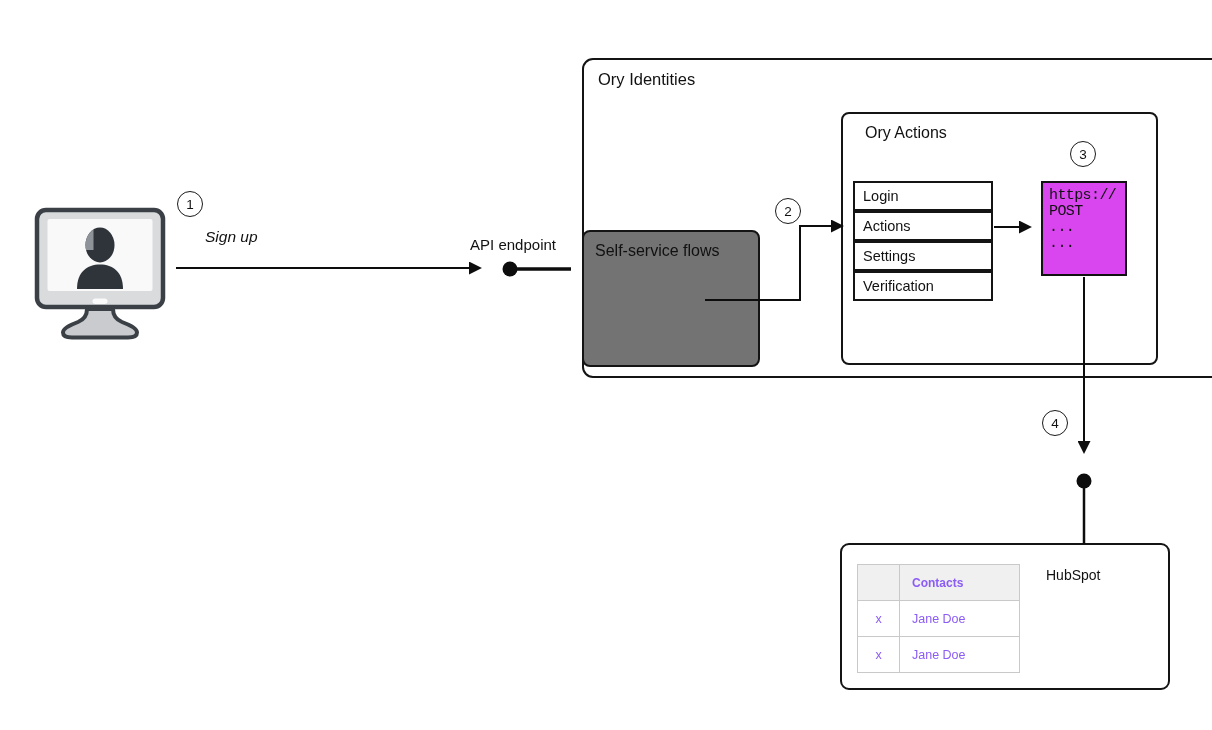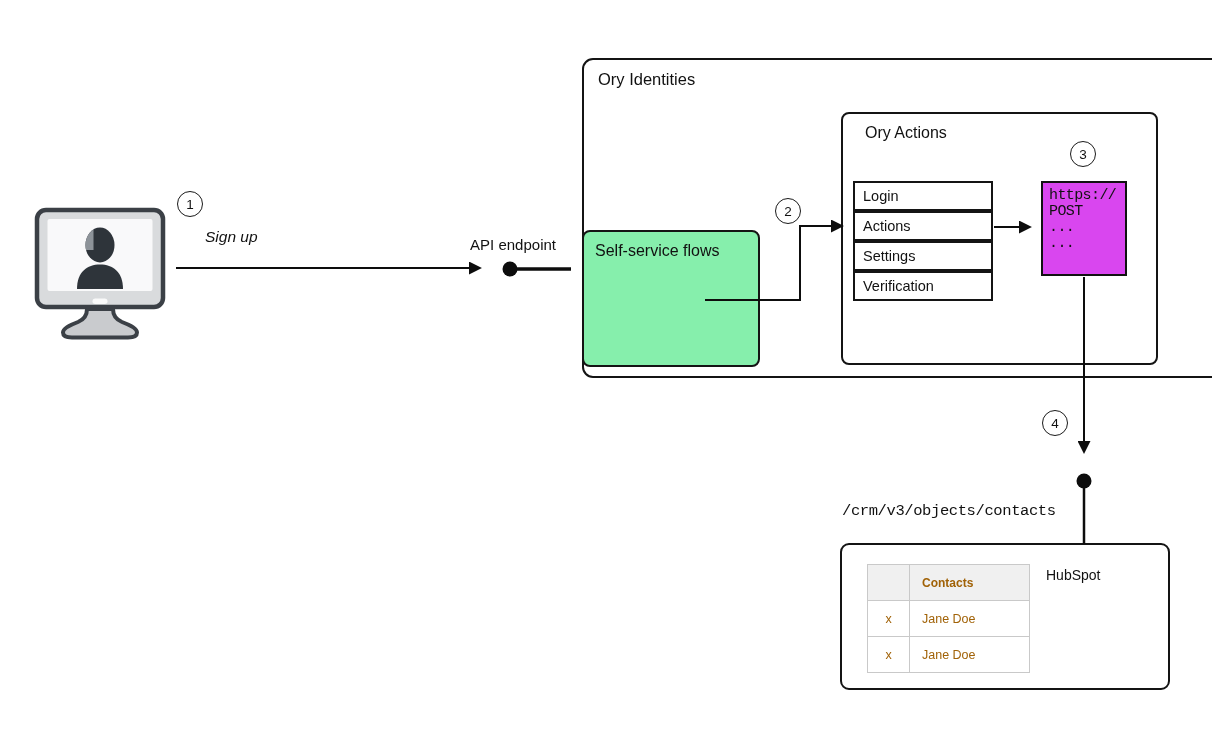--- a/index.html
+++ b/index.html
@@ -6,21 +6,21 @@
   .canvas{
     position:relative;width:1212px;height:730px;background:#ffffff;
     font-family:"Liberation Sans",sans-serif;color:#111;overflow:hidden;
   }
   .abs{position:absolute;}
   
   #connectors{position:absolute;left:0;top:0;width:1212px;height:730px;pointer-events:none;z-index:5;}
   
   .box{position:absolute;border:2px solid #141414;background:transparent;box-sizing:border-box;}
   #ory-identities{left:570px;top:58px;width:725px;height:320px;border-radius:11px;margin-left:12px;}
-  #self-service{left:582px;top:230px;width:178px;height:137px;border-radius:8px;background:#86efac;}
+  #self-service{left:582px;top:230px;width:178px;height:137px;border-radius:8px;background:#737373;}
   #ory-actions{left:841px;top:112px;width:317px;height:253px;border-radius:8px;}
   #hubspot{left:840px;top:543px;width:330px;height:147px;border-radius:9px;background:#fff;}
   .box-title{position:absolute;white-space:nowrap;}
   #ory-identities>.box-title{left:14px;top:10px;font-size:16.5px;}
   #self-service>.box-title{left:11px;top:10px;font-size:16px;}
   #ory-actions>.box-title{left:22px;top:10px;font-size:16px;}
   #hubspot-title{left:204px;top:22px;font-size:14px;}
   
   #flow-list{position:absolute;left:853px;top:181px;width:140px;z-index:2;}
   .flow-item{height:30px;box-sizing:border-box;border:2px solid #141414;background:#fff;
@@ -35,21 +35,21 @@
     font-size:13.5px;z-index:6;}
   #badge-1{left:177px;top:191px;}
   #badge-2{left:775px;top:198px;}
   #badge-3{left:1070px;top:141px;}
   #badge-4{left:1042px;top:410px;}
   
   #signup-label{left:205px;top:228px;font-size:15.5px;font-style:italic;}
   #api-endpoint-label{left:426px;top:236px;width:130px;text-align:right;font-size:15px;}
   #path-label{left:842px;top:502px;font-family:"Liberation Mono",monospace;font-size:15.5px;letter-spacing:-0.4px;}
   
-  #contacts-table{position:absolute;left:25px;top:19px;border-collapse:collapse;font-size:12.5px;color:#a16207;}
+  #contacts-table{position:absolute;left:15px;top:19px;border-collapse:collapse;font-size:12.5px;color:#8b5cf6;}
   #contacts-table td,#contacts-table th{border:1px solid #c9c9c9;height:36px;box-sizing:border-box;padding:0;}
   #contacts-table .col-x{width:42px;text-align:center;}
   #contacts-table .col-name{width:120px;text-align:left;padding-left:12px;}
   #contacts-table .hdr{background:#f0f0f0;font-weight:bold;font-size:12px;}
   
   #client-icon{left:33px;top:206px;z-index:2;}
 </style>
 </head>
 <body>
 
@@ -109,21 +109,20 @@
       <tr>
         <td class="col-x">x</td>
         <td class="col-name">Jane Doe</td>
       </tr>
     </tbody>
       </table>
   </div>
 
   <div id="signup-label" class="abs">Sign up</div>
   <div id="api-endpoint-label" class="abs">API endpoint</div>
-  <div id="path-label" class="abs">/crm/v3/objects/contacts</div>
 
   <div id="badge-1" class="badge">1</div>
   <div id="badge-2" class="badge">2</div>
   <div id="badge-3" class="badge">3</div>
   <div id="badge-4" class="badge">4</div>
 
   <svg id="connectors">
     <defs>
       <marker id="arrow" viewBox="0 0 10 10" refX="8.5" refY="5" markerWidth="6.5" markerHeight="6.5" orient="auto-start-reverse">
         <path d="M0,0 L10,5 L0,10 z" fill="#0d0d0d"></path>

